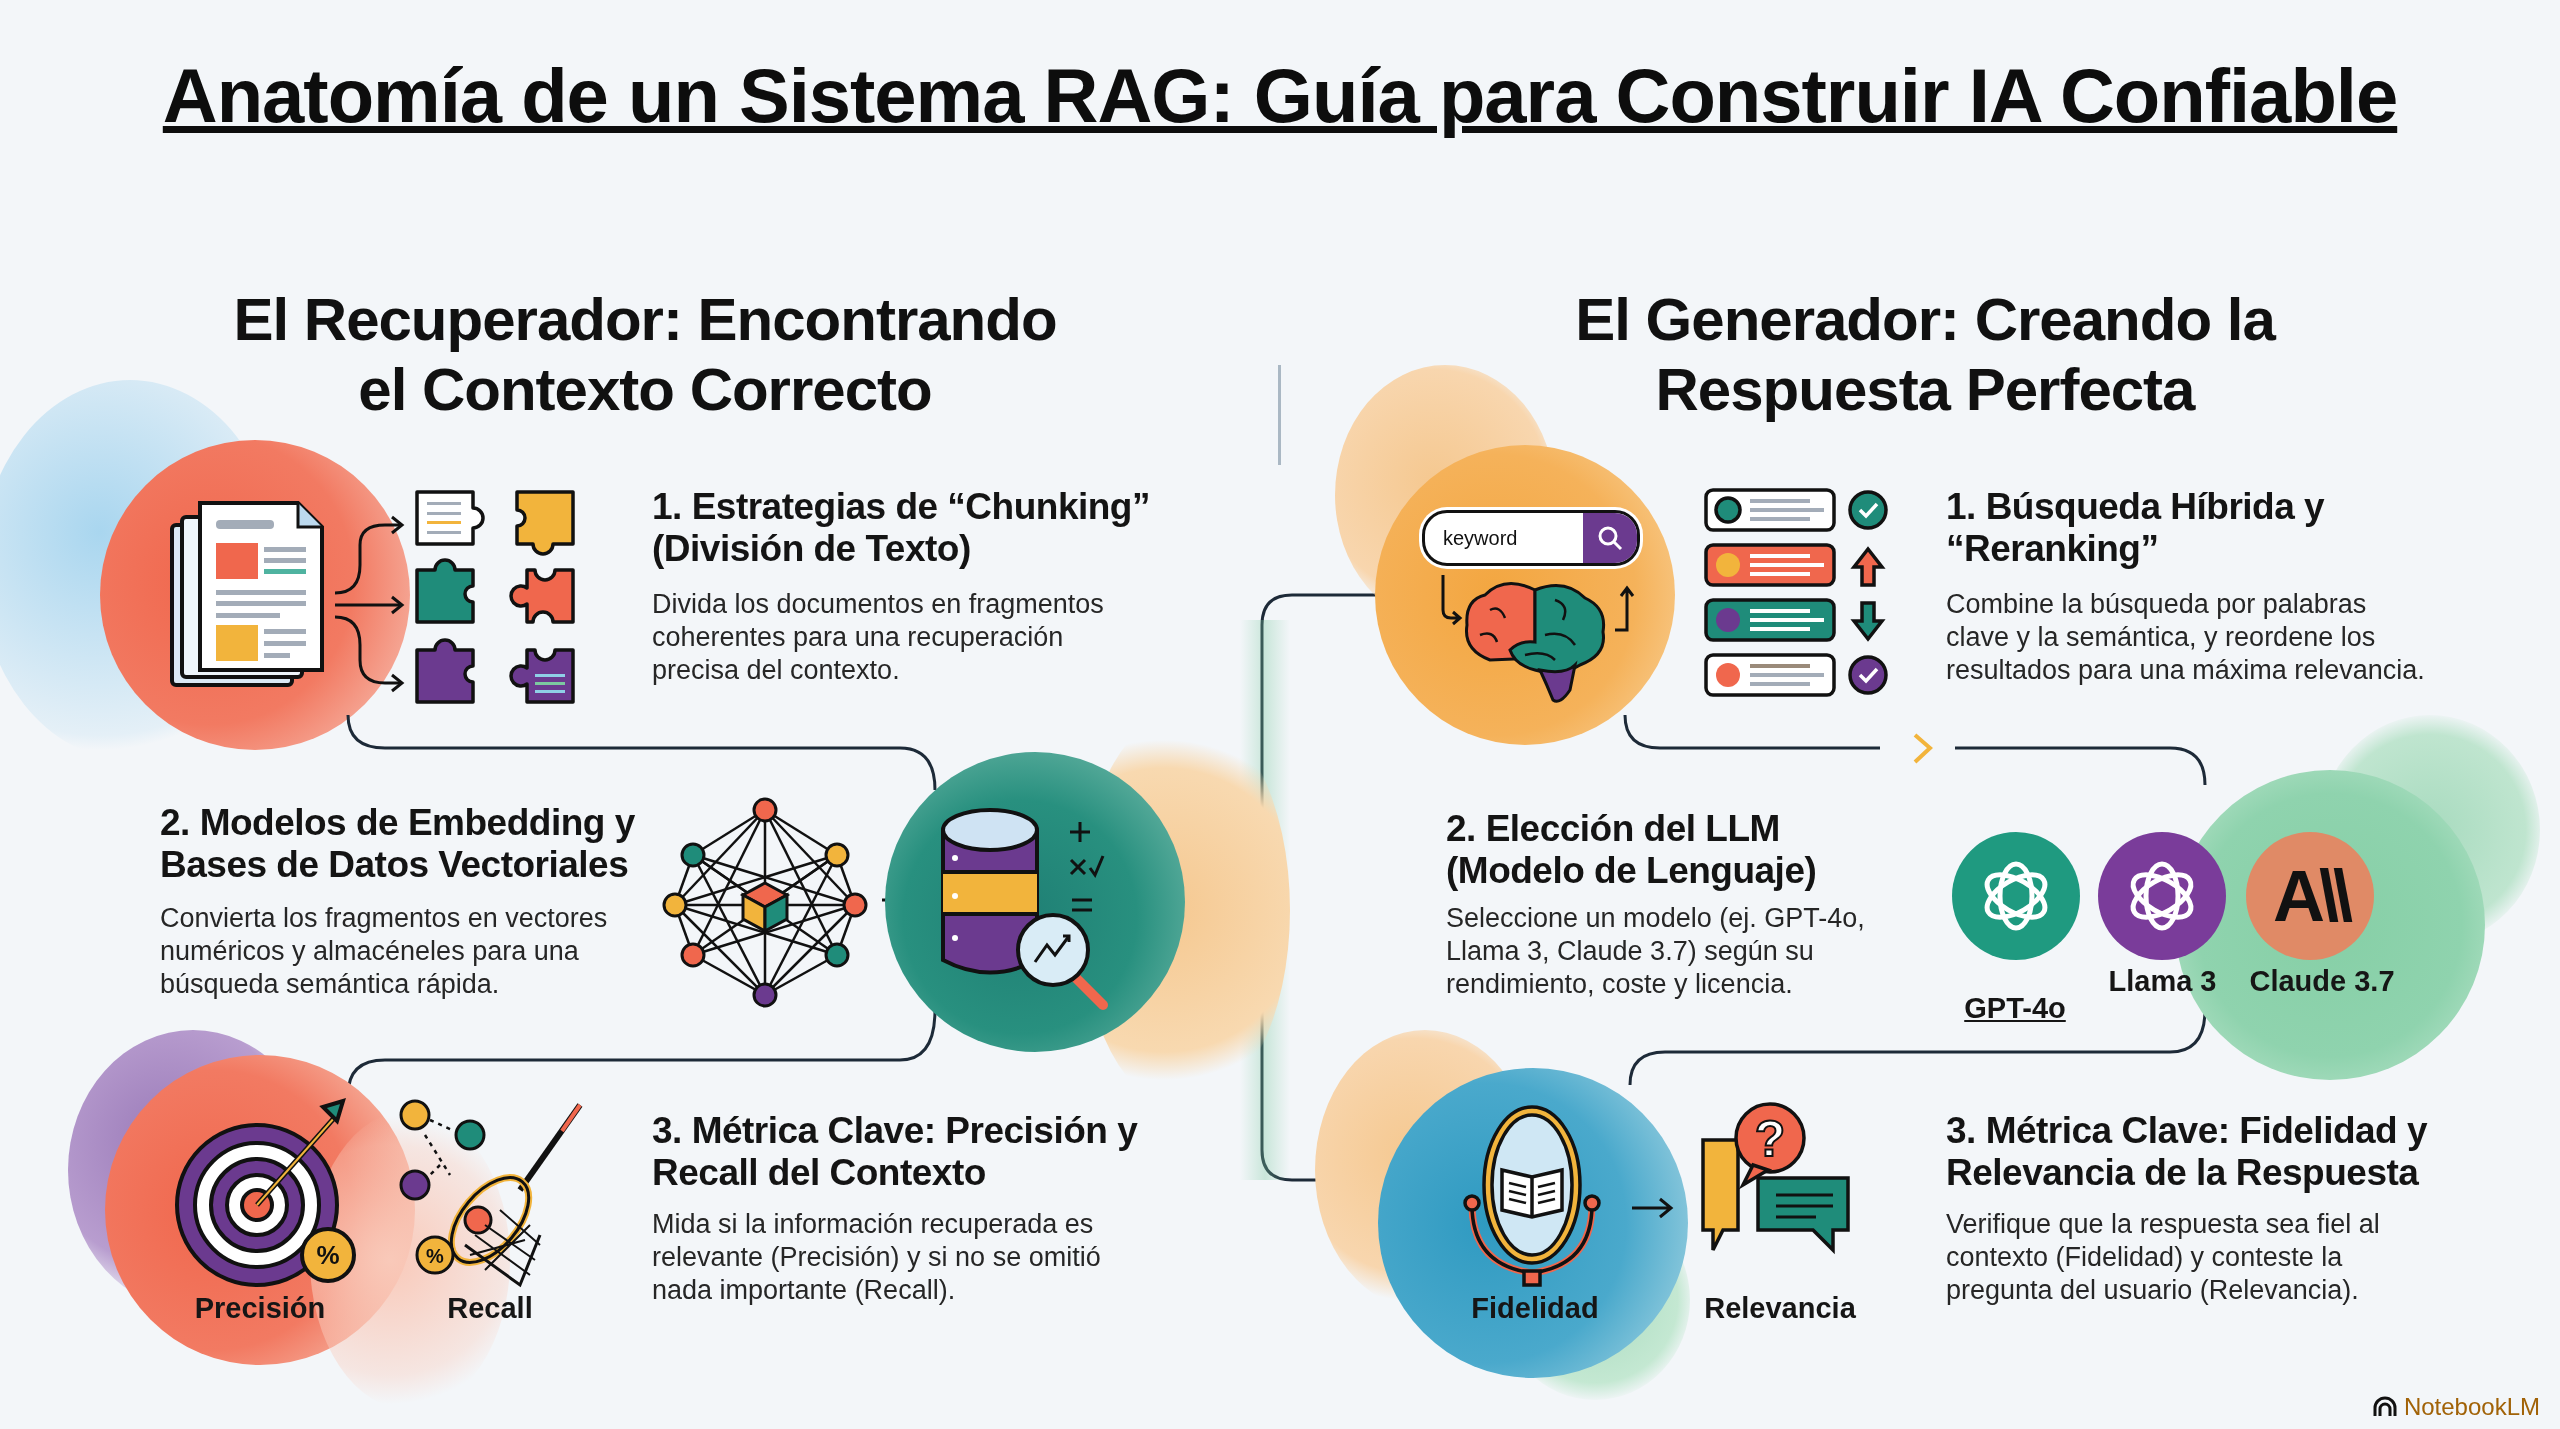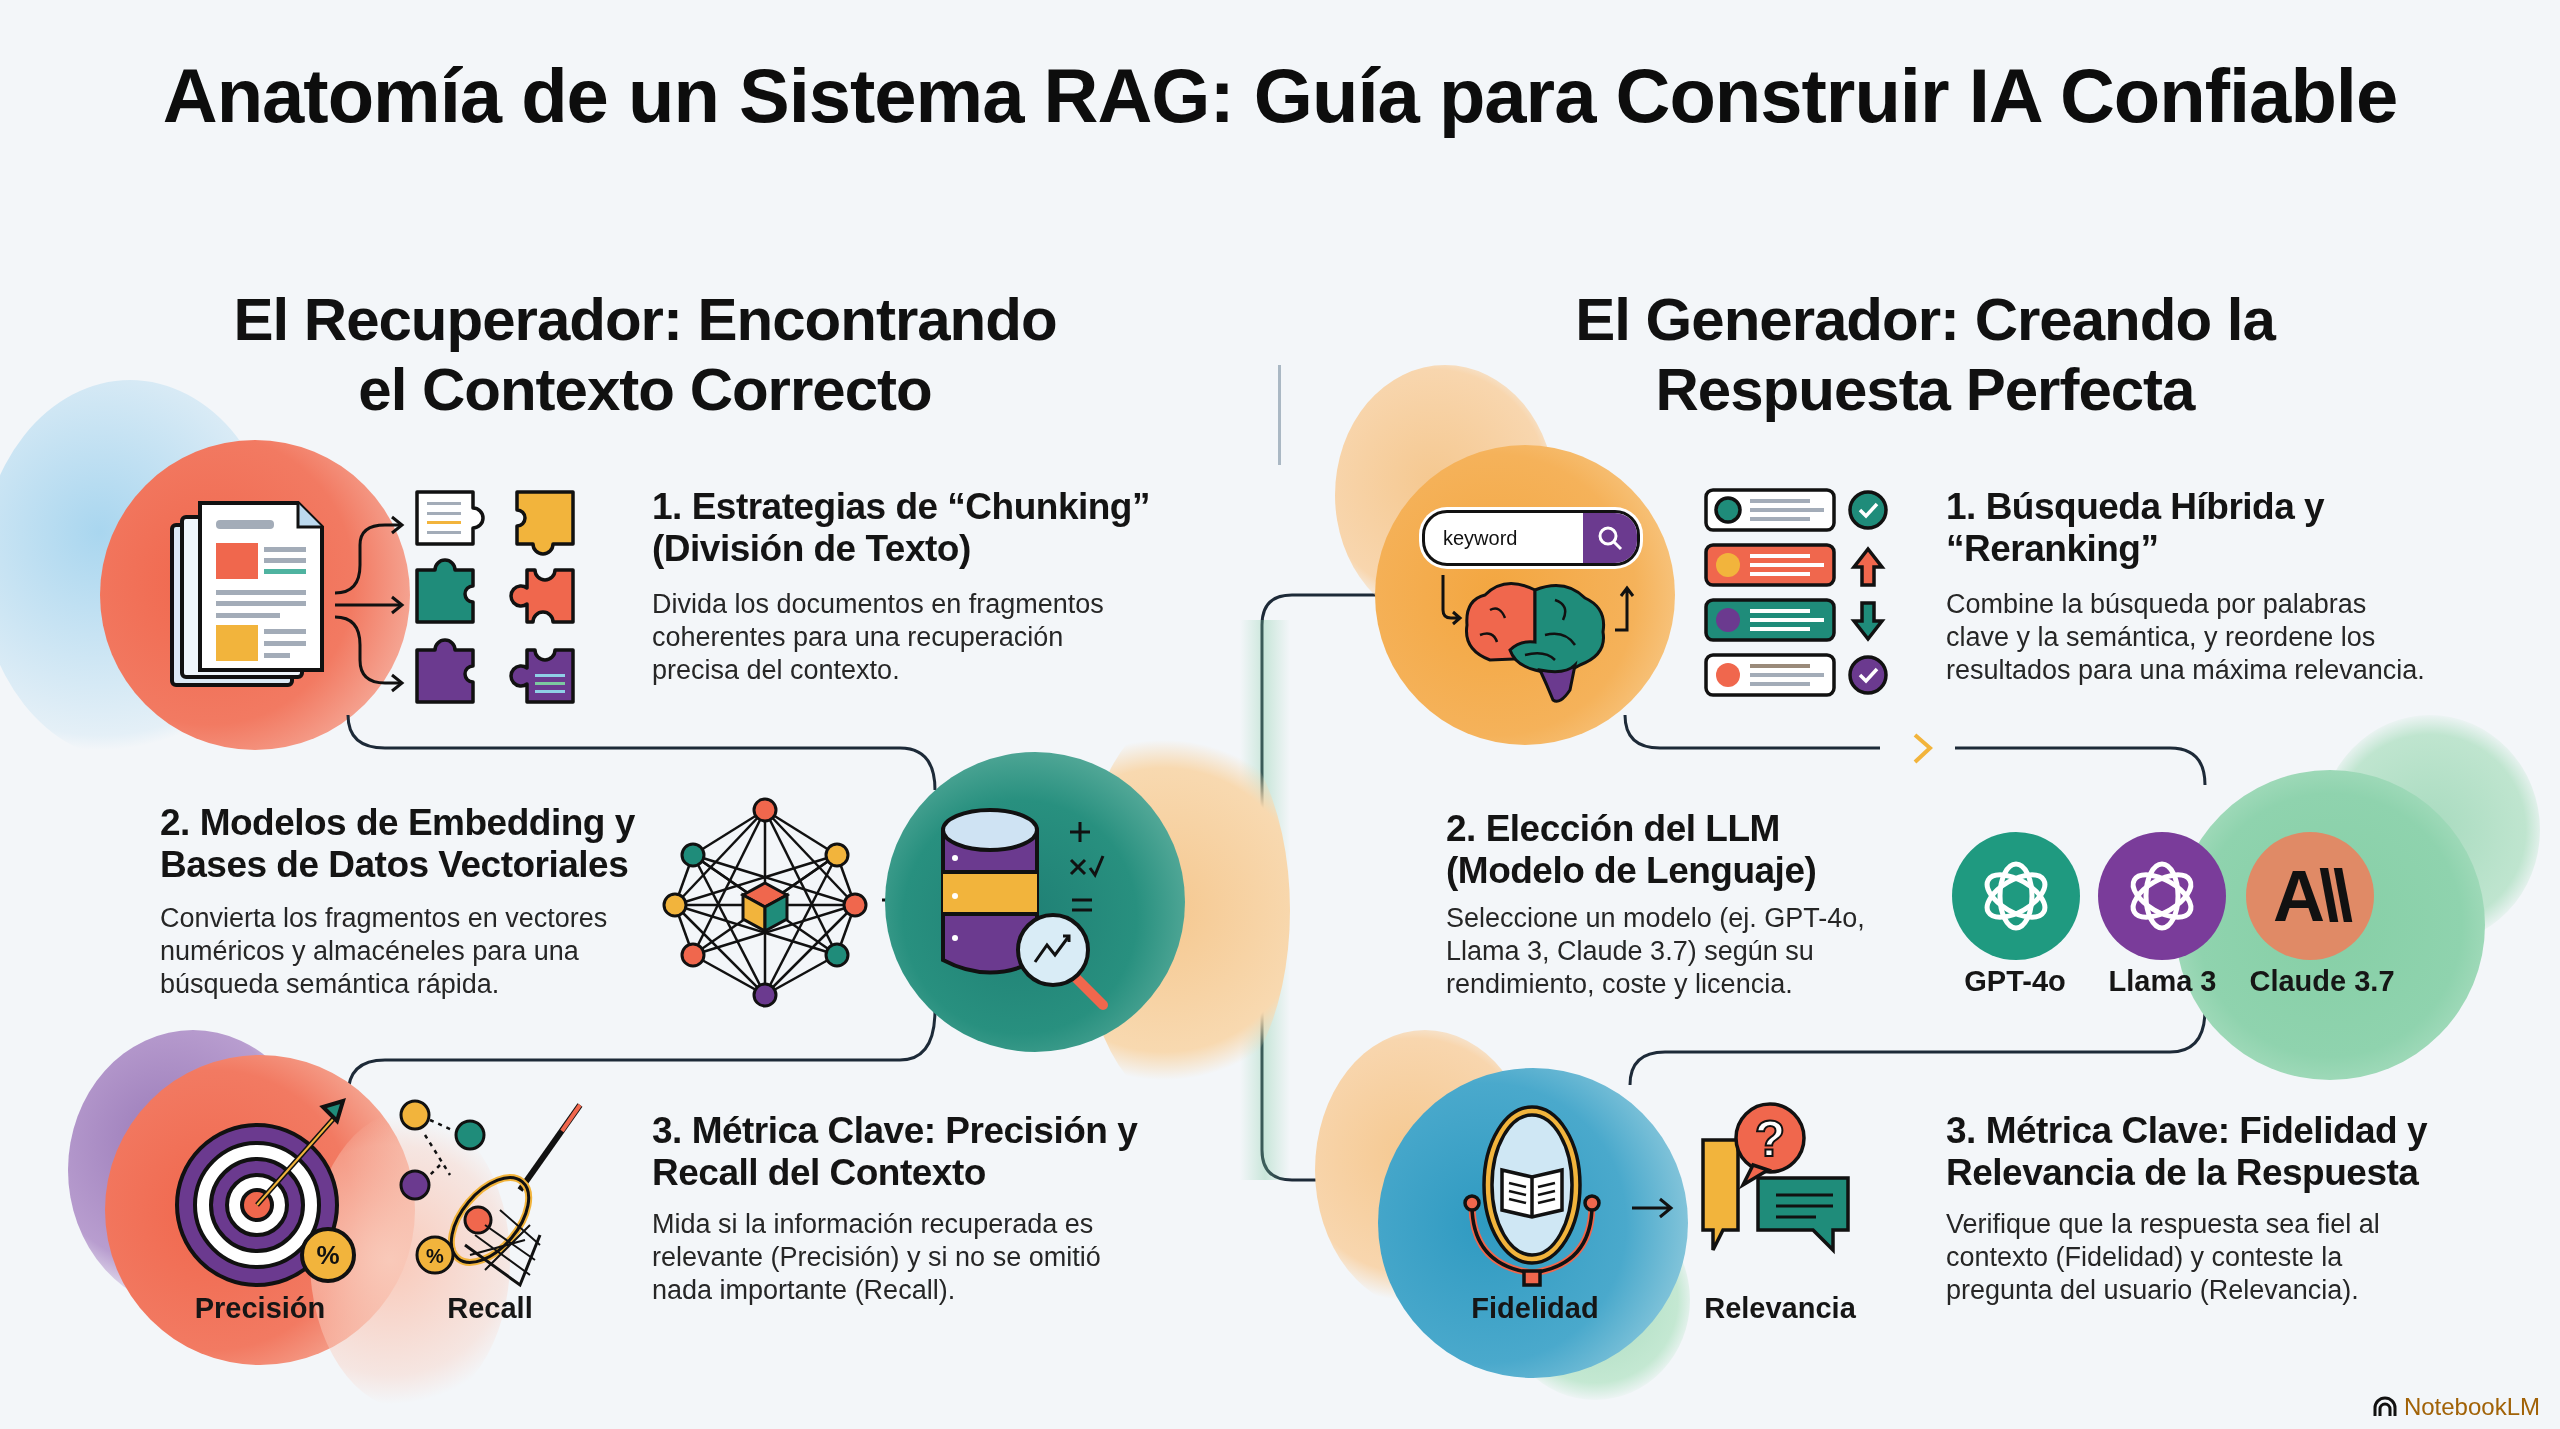--- a/index.html
+++ b/index.html
@@ -6,21 +6,21 @@
   body {
     width:2560px; height:1429px; position:relative; overflow:hidden;
     background:#f3f6f9;
     font-family:"Liberation Sans", "DejaVu Sans", sans-serif;
     color:#111;
   }
   .abs { position:absolute; }
   .blob { position:absolute; border-radius:50%; }
   .title {
     position:absolute; left:0; top:52px; width:2560px; text-align:center;
-    font-size:76px; font-weight:700; letter-spacing:-1px; color:#0d0d0d;
+    font-size:76px; font-weight:700; letter-spacing:-1px; color:#0d0d0d;text-decoration:underline;
   }
   .sec-title {
     position:absolute; text-align:center; font-size:60px; font-weight:700;
     line-height:70px; letter-spacing:-1px; color:#111;
   }
   .item-title {
     position:absolute; font-size:37px; font-weight:700; line-height:42px;
     letter-spacing:-0.5px; color:#141414;
   }
   .item-body {
@@ -347,21 +347,21 @@
     <g fill="none" stroke="#fff" stroke-width="5">
       <ellipse rx="16" ry="32" transform="rotate(0)"></ellipse>
         <ellipse rx="16" ry="32" transform="rotate(60)"></ellipse>
         <ellipse rx="16" ry="32" transform="rotate(120)"></ellipse>
     </g>
   </svg>
 </div>
 <div class="abs" style="left:2246px; top:832px; width:128px; height:128px; border-radius:50%; background:#e08a66; display:flex; align-items:center; justify-content:center; font-size:72px; font-weight:700; color:#111; letter-spacing:-6px;">
   <span>A\\</span>
 </div>
-<div class="cap" style="left:1940px; top:965px; width:150px;">GPT-4o</div>
+<div class="cap" style="left:1940px; top:992px; width:150px;text-decoration:underline;">GPT-4o</div>
 <div class="cap" style="left:2090px; top:965px; width:145px;">Llama 3</div>
 <div class="cap" style="left:2230px; top:965px; width:160px;margin-left:12px;">Claude 3.7</div>
 
 <div class="blob" style="left:1315px; top:1030px; width:220px; height:280px; background:radial-gradient(circle at 45% 45%, #f5c890 0%, #f8d6ae 60%, transparent 74%);"></div>
 <div class="blob" style="left:1500px; top:1200px; width:190px; height:200px; background:radial-gradient(circle at 50% 50%, #a8dbbf 0%, #c4e8d2 60%, transparent 74%);"></div>
 <div class="blob" style="left:1378px; top:1068px; width:310px; height:310px; background:radial-gradient(circle at 35% 50%, #2f9ac1 0%, #4aa9cc 55%, #8fcadd 85%, #b8dfe8 100%);"></div>
 
 <svg style="left:1452px; top:1095px;" width="180" height="200">
   <g stroke="#111" stroke-width="3.5">
     <path d="M20 110 Q20 170 80 178 Q140 170 140 110" fill="none" stroke="#f0674d" stroke-width="7"></path>

